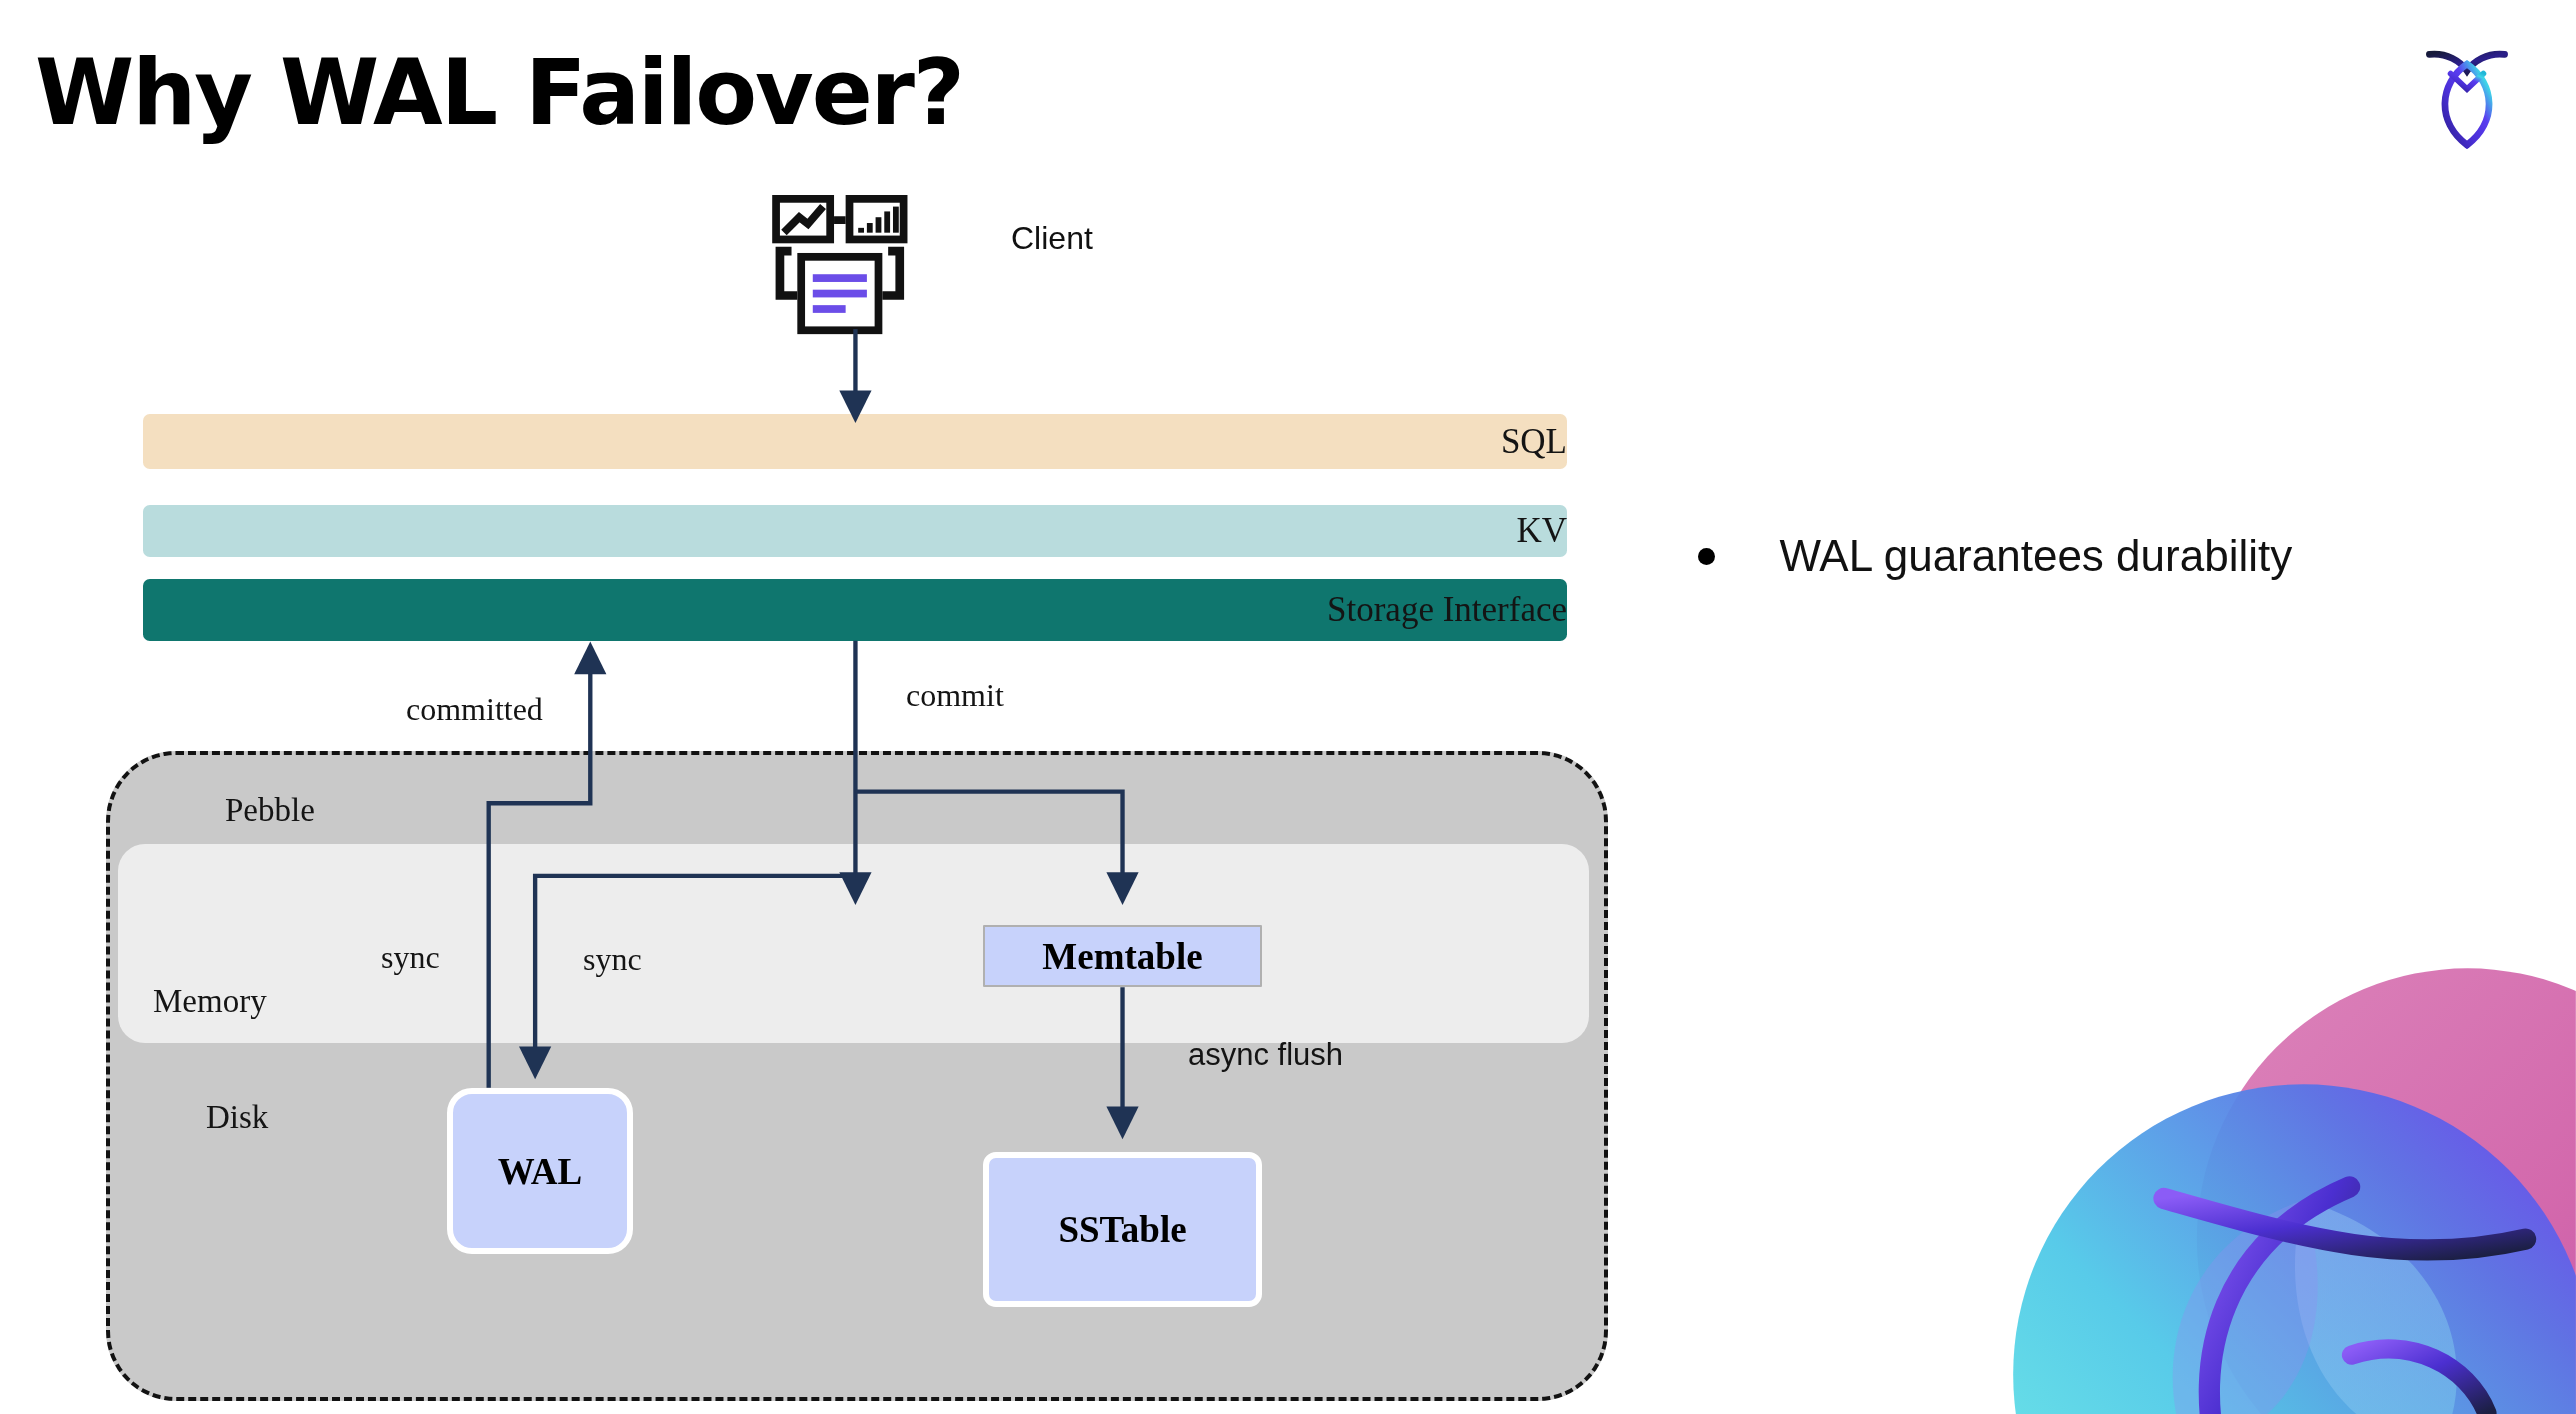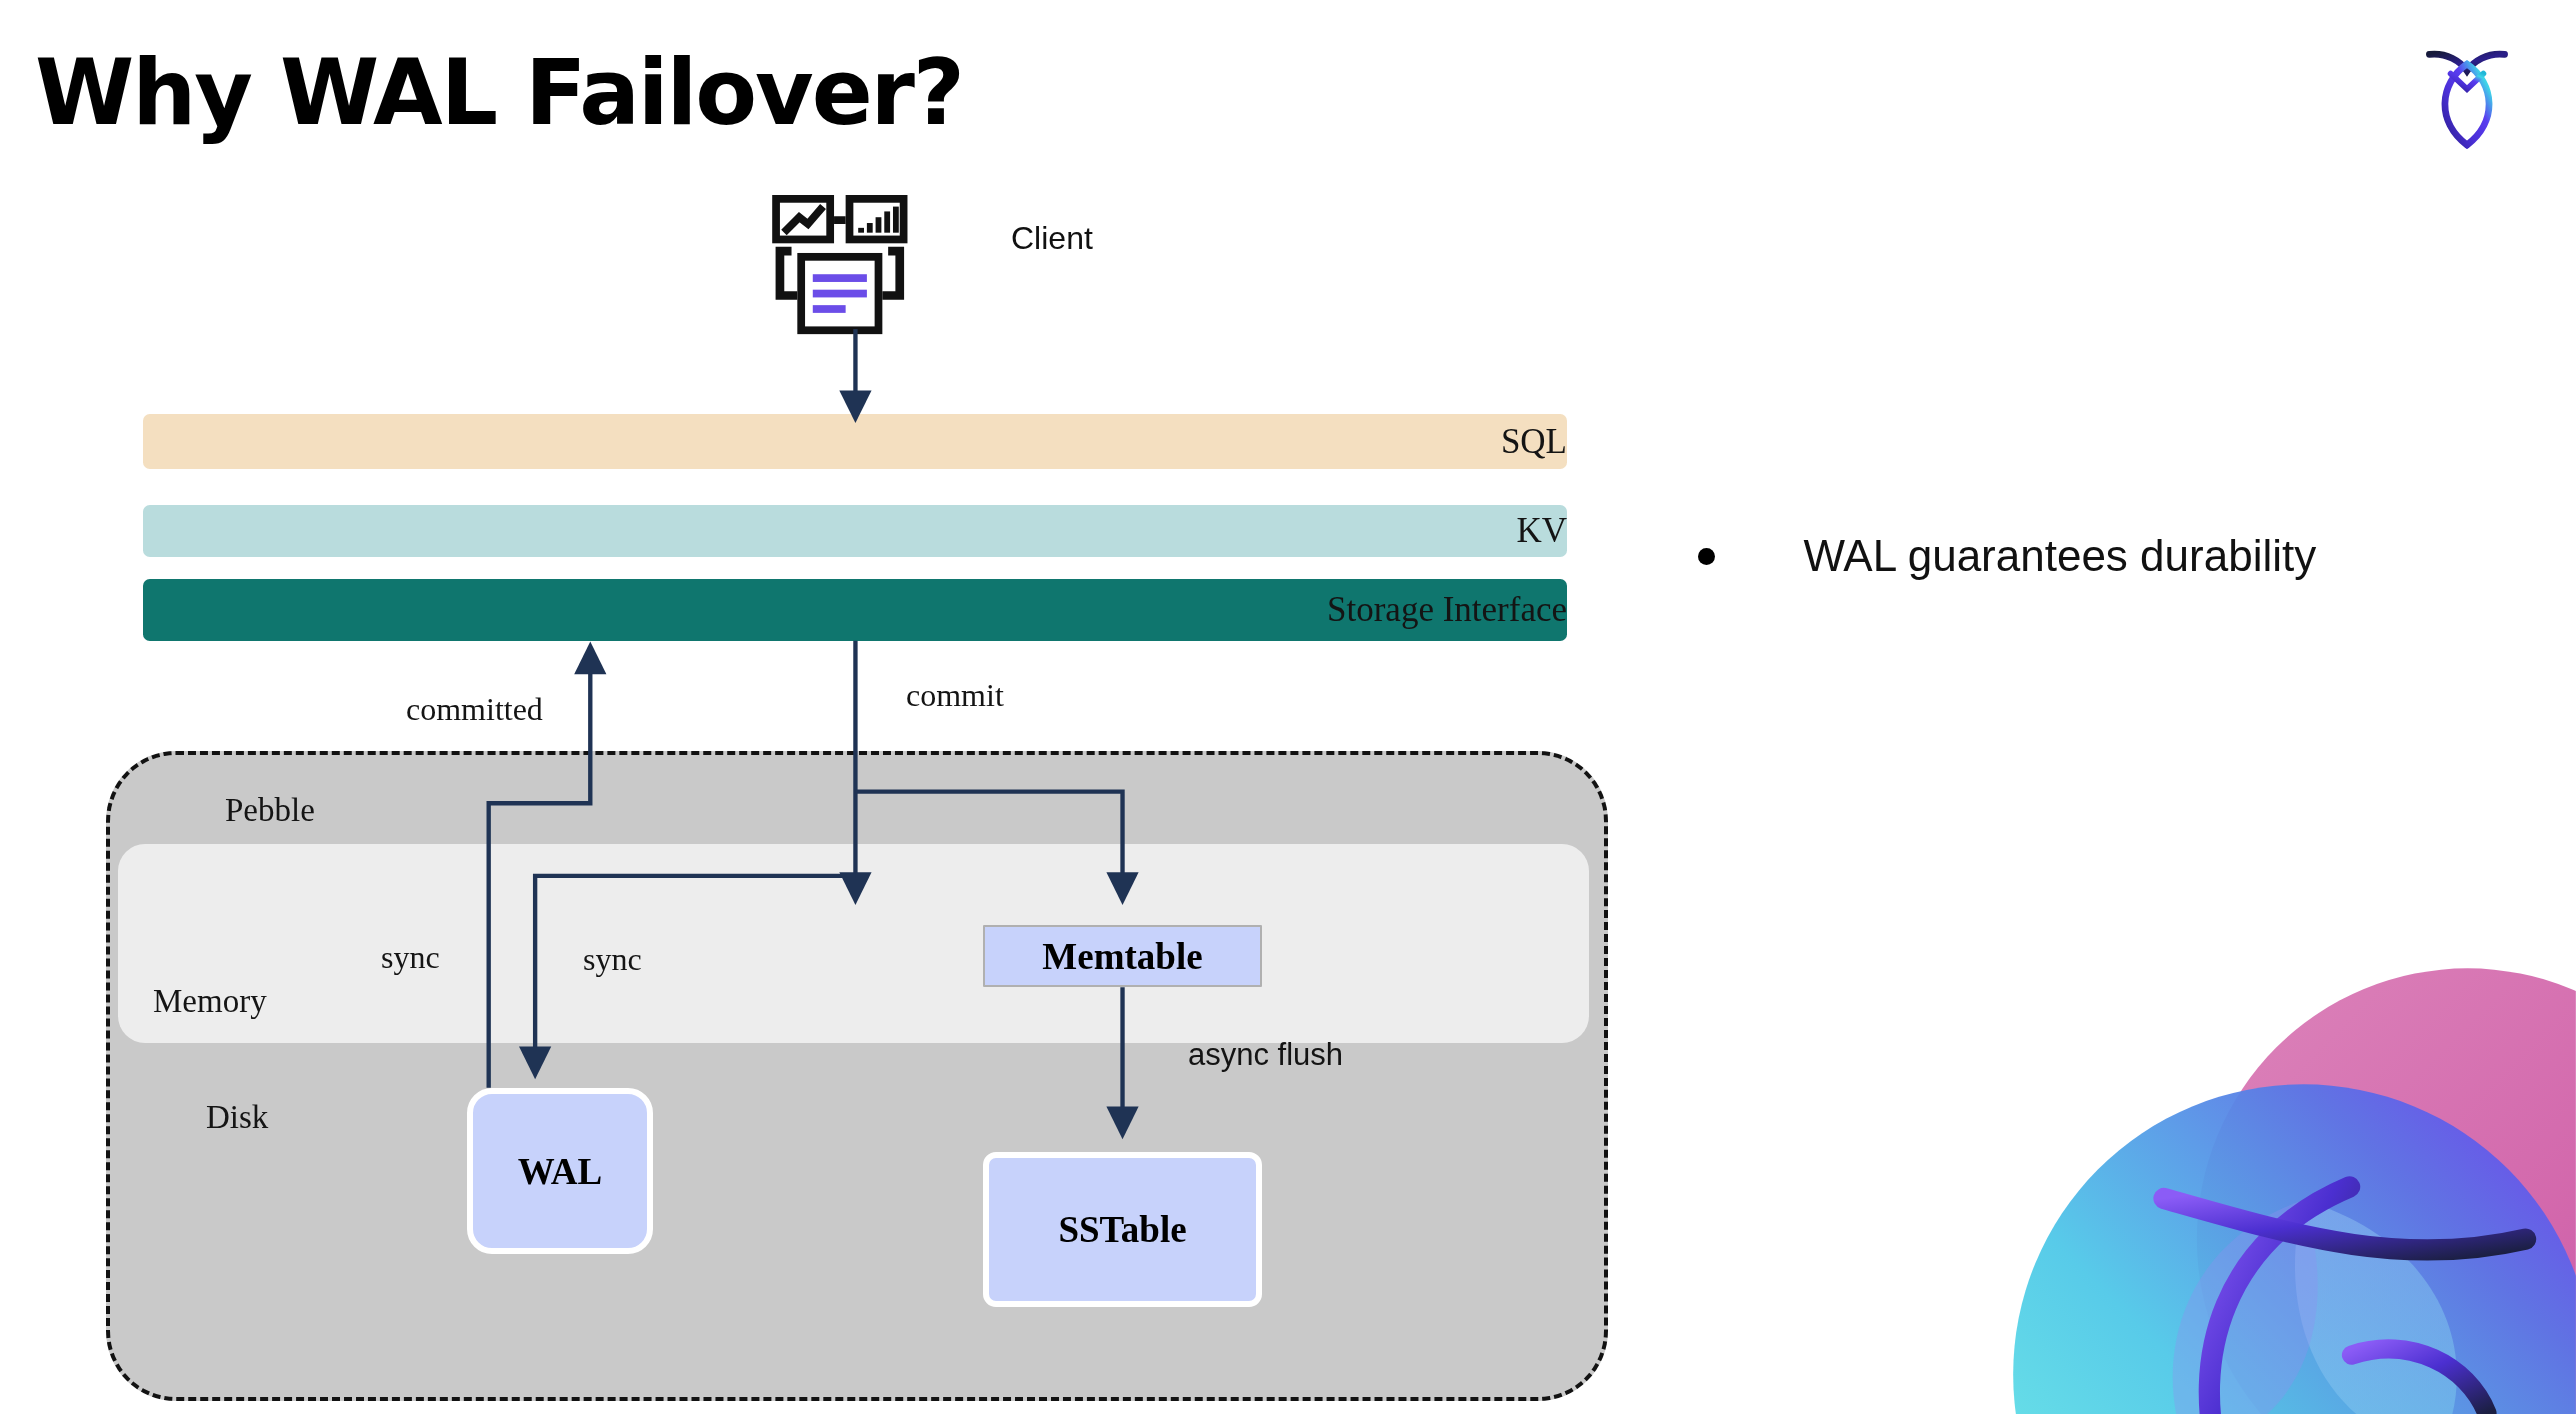--- a/index.html
+++ b/index.html
@@ -148,21 +148,20 @@
     left: 983px; top: 925px;
     width: 279px; height: 62px;
     border: 2.9px solid #b0b0b0;
     border-radius: 1px;
   }
   #node-wal {
     left: 447px; top: 1088px;
     width: 186px; height: 166px;
     border: 6.8px solid #ffffff;
     border-radius: 25px;
-    margin-left: 20px;
   }
   #node-sstable {
     left: 983px; top: 1152px;
     width: 279px; height: 155px;
     border: 6.8px solid #ffffff;
     border-radius: 13px;
   }
 
   
   .edge-label {
@@ -209,21 +208,20 @@
     background: #000000;
     margin-top: 21px;
     margin-right: 64px;
     flex: 0 0 auto;
   }
   .bullet-text {
     font-family: "Liberation Sans", sans-serif;
     font-size: 44px;
     line-height: 1.32;
     color: #111111;
-    margin-left: 24px;
   }
 </style>
 </head>
 <body>
 
 <div id="slide-title">Why WAL Failover?</div>
 
 <div id="brand-logo">
   <svg viewBox="0 0 110 120" width="106" height="116">
     <defs>

